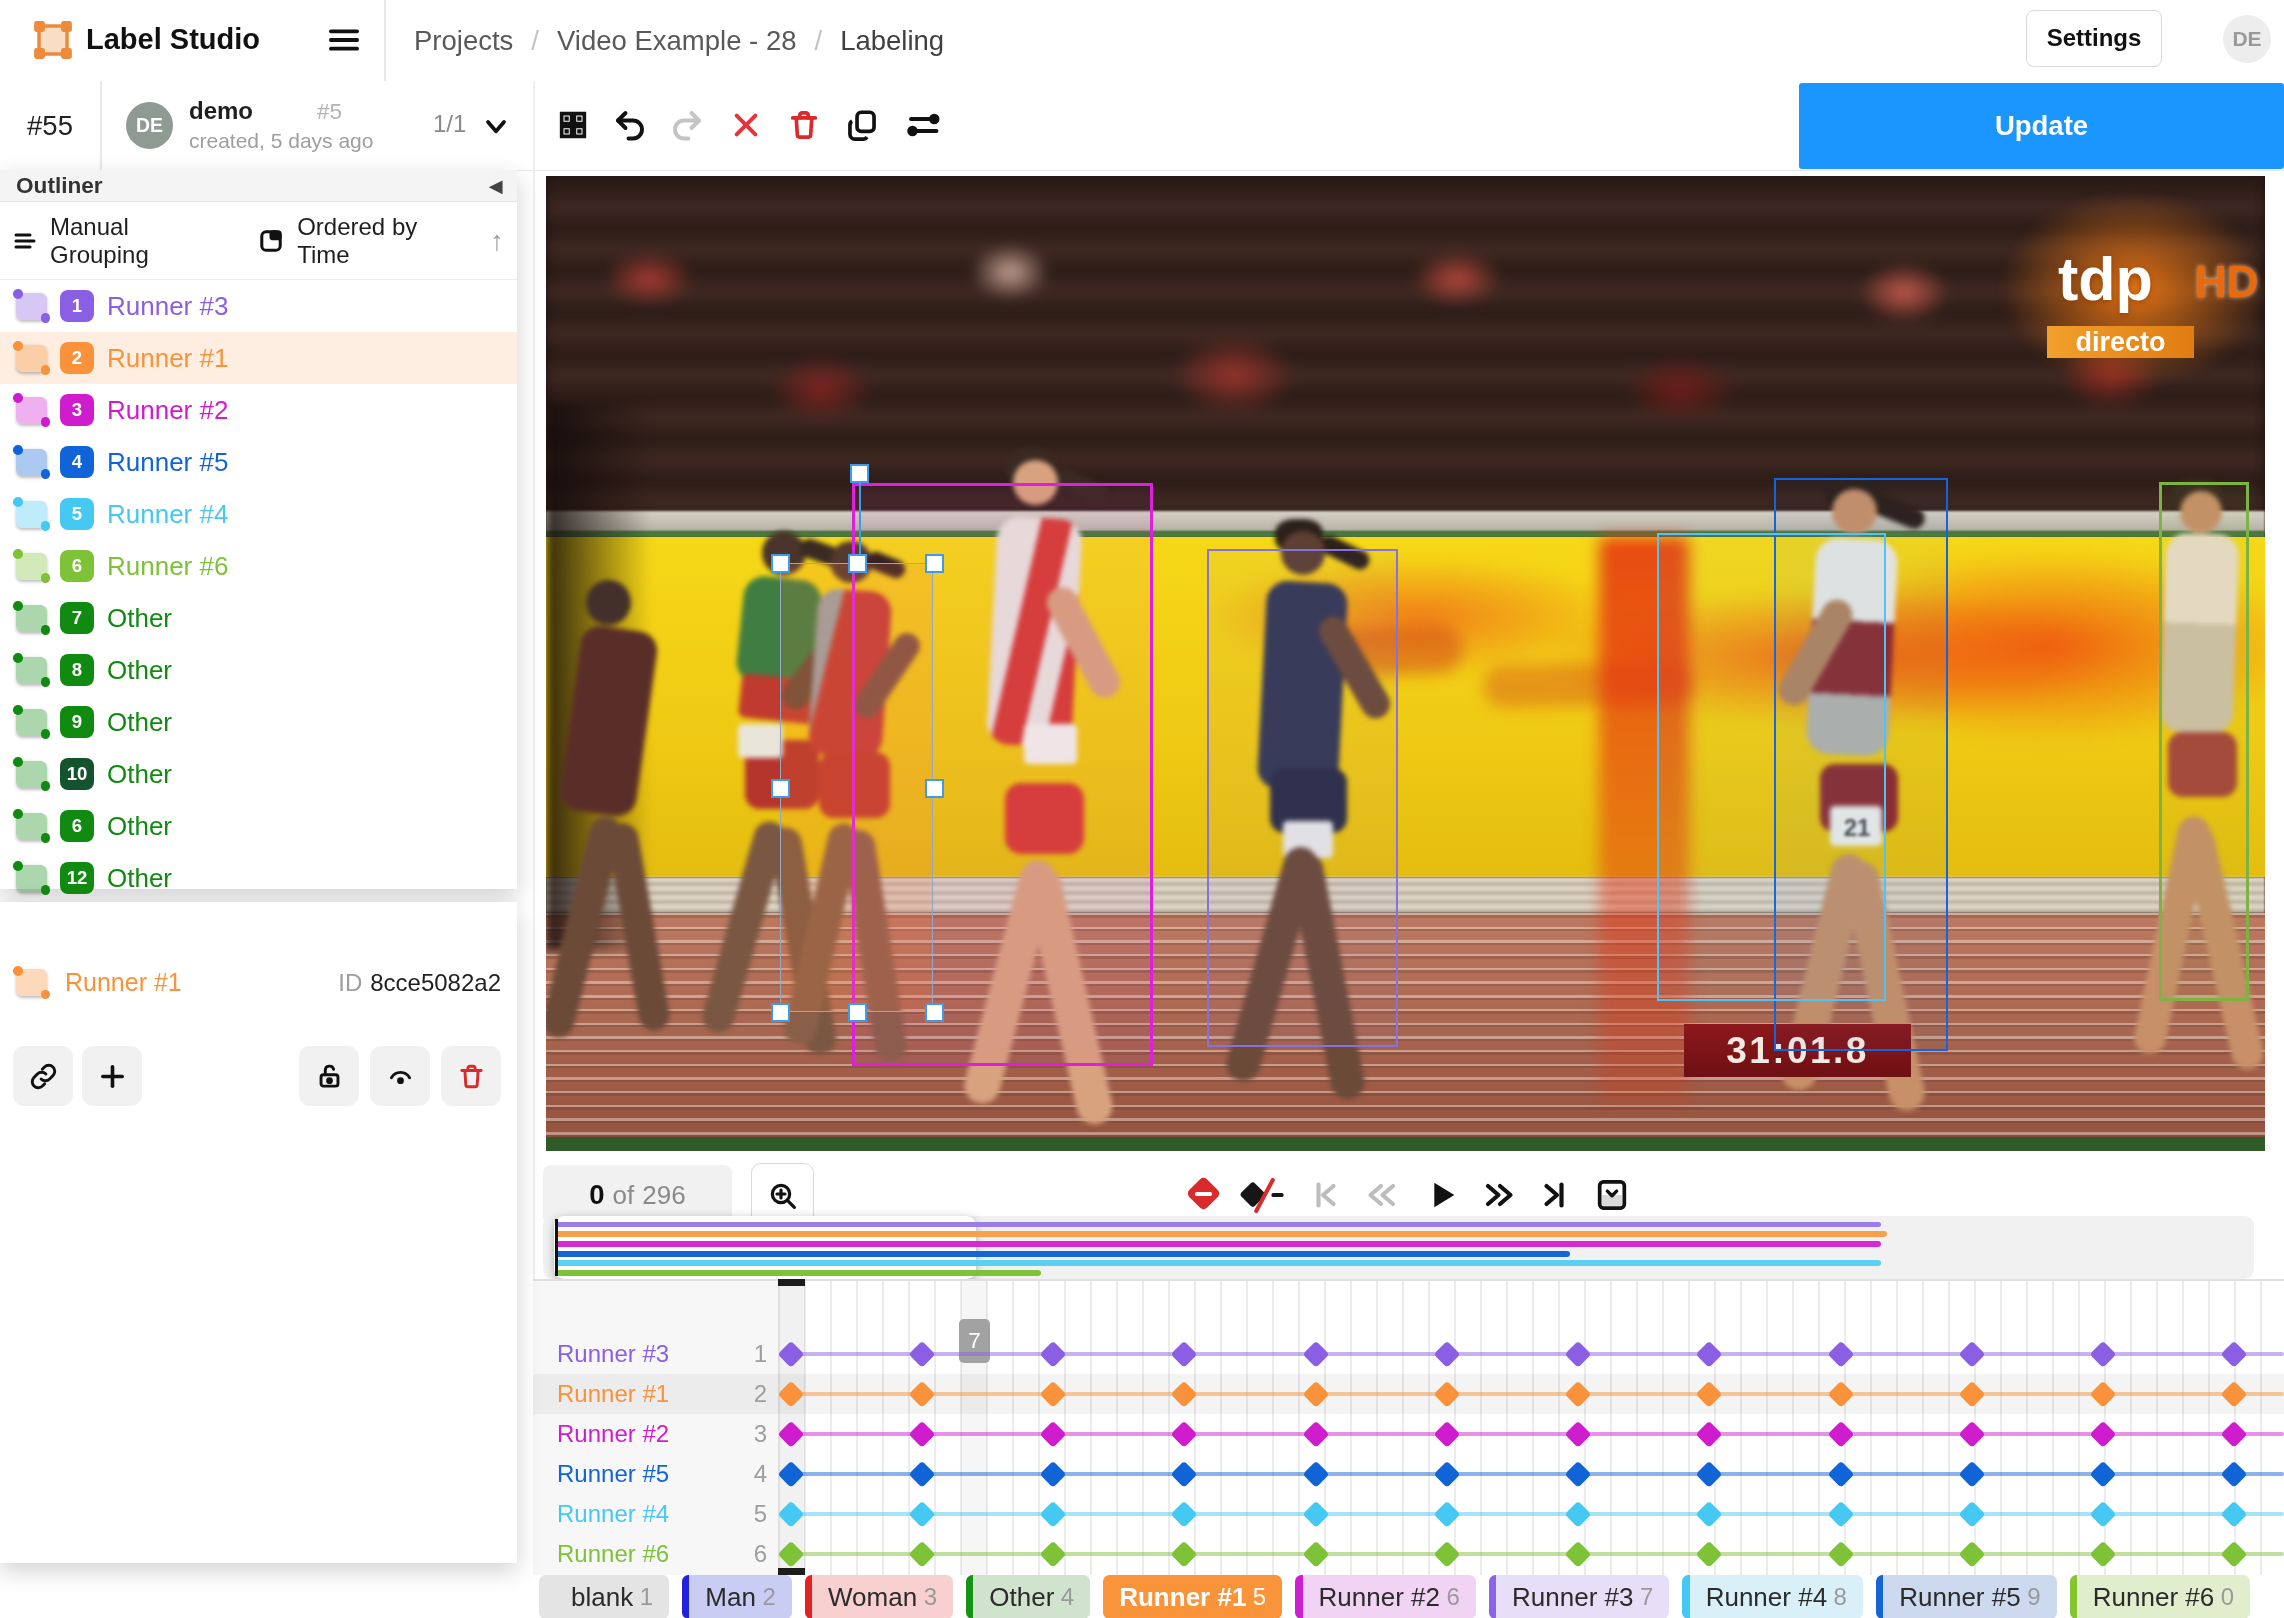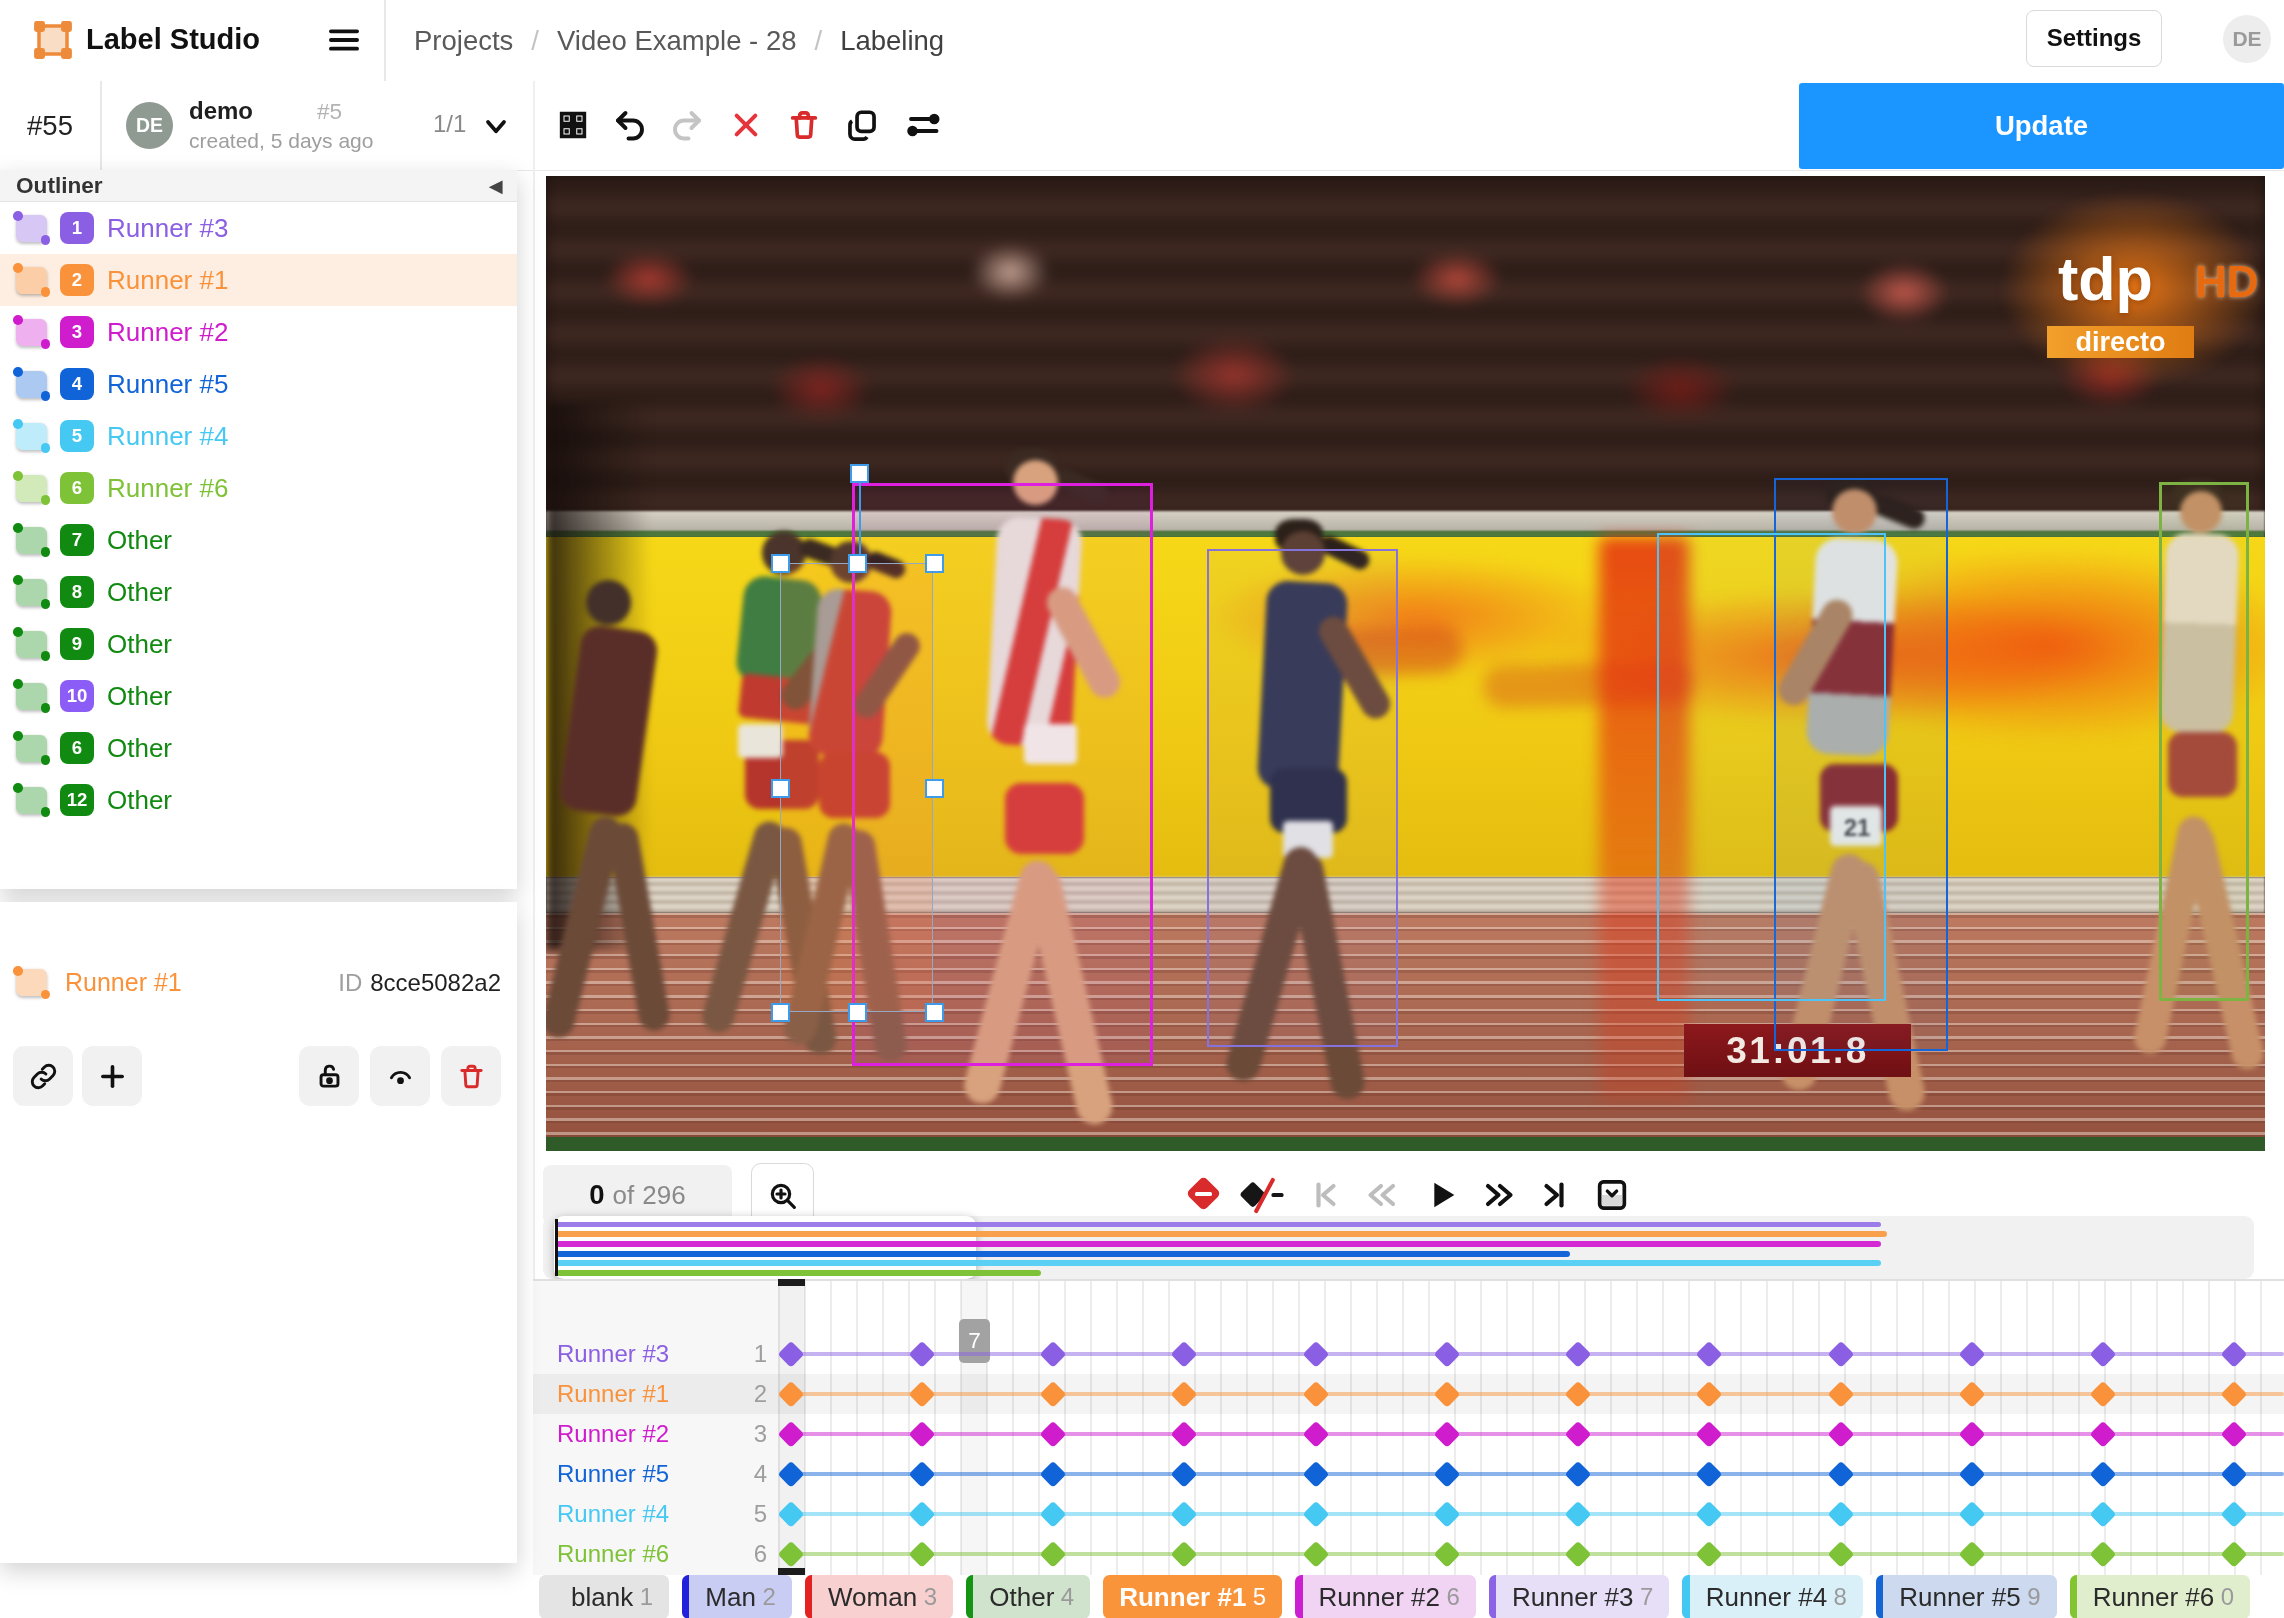--- a/index.html
+++ b/index.html
@@ -589,20 +589,38 @@
         <span class="clabel">Runner #6</span>
         <span class="ckey">0</span>
       </div>
     </div>
 
   <div class="panel" id="outliner">
     <div class="panel-head">
       <span class="panel-title">Outliner</span>
       <span style="font-size:18px;color:#444;">◀</span>
     </div>
+    <div id="grouping-row">
+      <span>
+        <svg width="24" height="24" viewBox="0 0 24 24" stroke="#111" stroke-width="3" stroke-linecap="round">
+            <line x1="3" y1="6" x2="17" y2="6"></line>
+            <line x1="3" y1="12" x2="21" y2="12"></line>
+            <line x1="3" y1="18" x2="17" y2="18"></line>
+          </svg>
+      </span>
+      <span class="glabel">Manual Grouping</span>
+      <span style="margin-left:11.3px;">
+        <svg width="26" height="26" viewBox="0 0 24 24" fill="none" stroke="#111" stroke-width="2.8">
+            <rect x="3.5" y="3.5" width="17" height="17" rx="4"></rect>
+            <rect x="12" y="3.5" width="8.5" height="6.5" rx="2" fill="#111"></rect>
+          </svg>
+      </span>
+      <span class="glabel">Ordered by Time</span>
+      <span id="order-up">↑</span>
+    </div>
     <div id="region-list">
         <div class="o-row">
           <span class="r-icon" style="background: rgba(139, 95, 227, 0.35);">
             <span class="d1" style="background: rgb(139, 95, 227);"></span>
             <span class="d2" style="background: rgb(139, 95, 227);"></span>
           </span>
           <span class="r-badge" style="background: rgb(139, 95, 227);">1</span>
           <span class="r-label" style="color: rgb(139, 95, 227);">Runner #3</span>
         </div>
         <div class="o-row sel">
@@ -667,21 +685,21 @@
             <span class="d2" style="background: rgb(17, 138, 17);"></span>
           </span>
           <span class="r-badge" style="background: rgb(17, 138, 17);">9</span>
           <span class="r-label" style="color: rgb(17, 138, 17);">Other</span>
         </div>
         <div class="o-row">
           <span class="r-icon" style="background: rgba(17, 138, 17, 0.35);">
             <span class="d1" style="background: rgb(17, 138, 17);"></span>
             <span class="d2" style="background: rgb(17, 138, 17);"></span>
           </span>
-          <span class="r-badge" style="background: #8b5cf6;">10</span>
+          <span class="r-badge" style="background: #14532d;">10</span>
           <span class="r-label" style="color: rgb(17, 138, 17);">Other</span>
         </div>
         <div class="o-row">
           <span class="r-icon" style="background: rgba(17, 138, 17, 0.35);">
             <span class="d1" style="background: rgb(17, 138, 17);"></span>
             <span class="d2" style="background: rgb(17, 138, 17);"></span>
           </span>
           <span class="r-badge" style="background: rgb(17, 138, 17);">6</span>
           <span class="r-label" style="color: rgb(17, 138, 17);">Other</span>
         </div>

